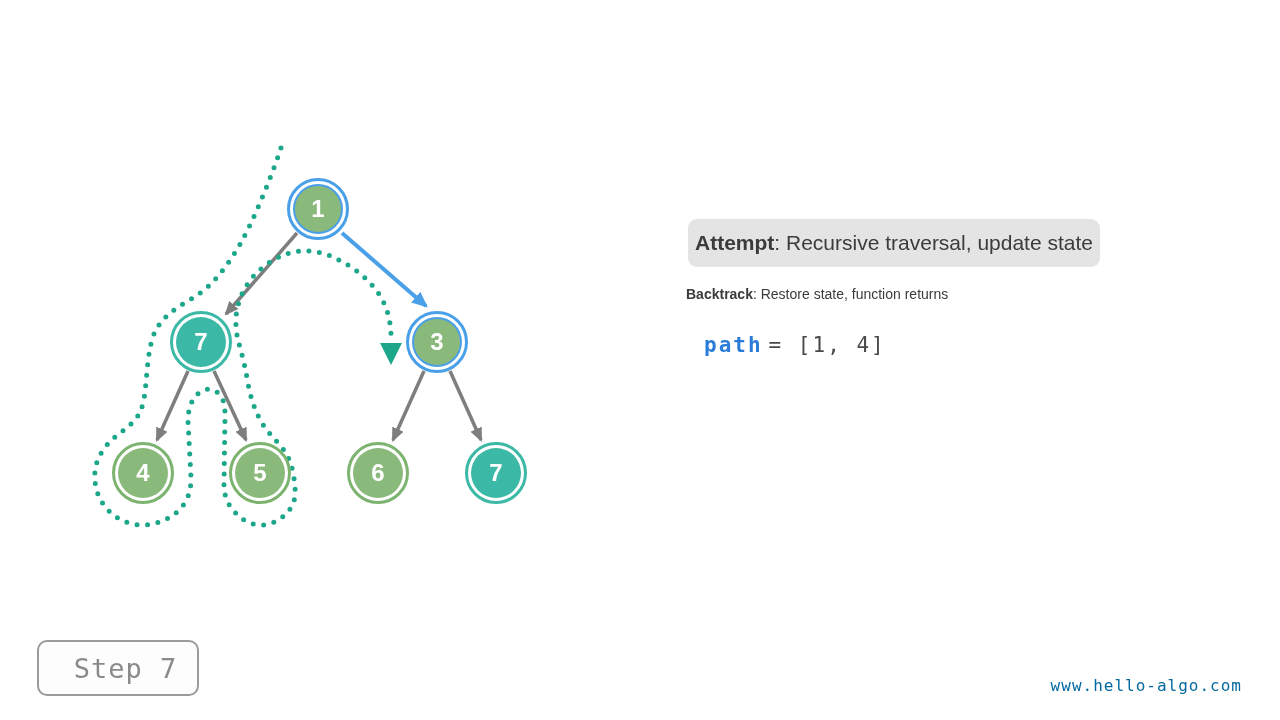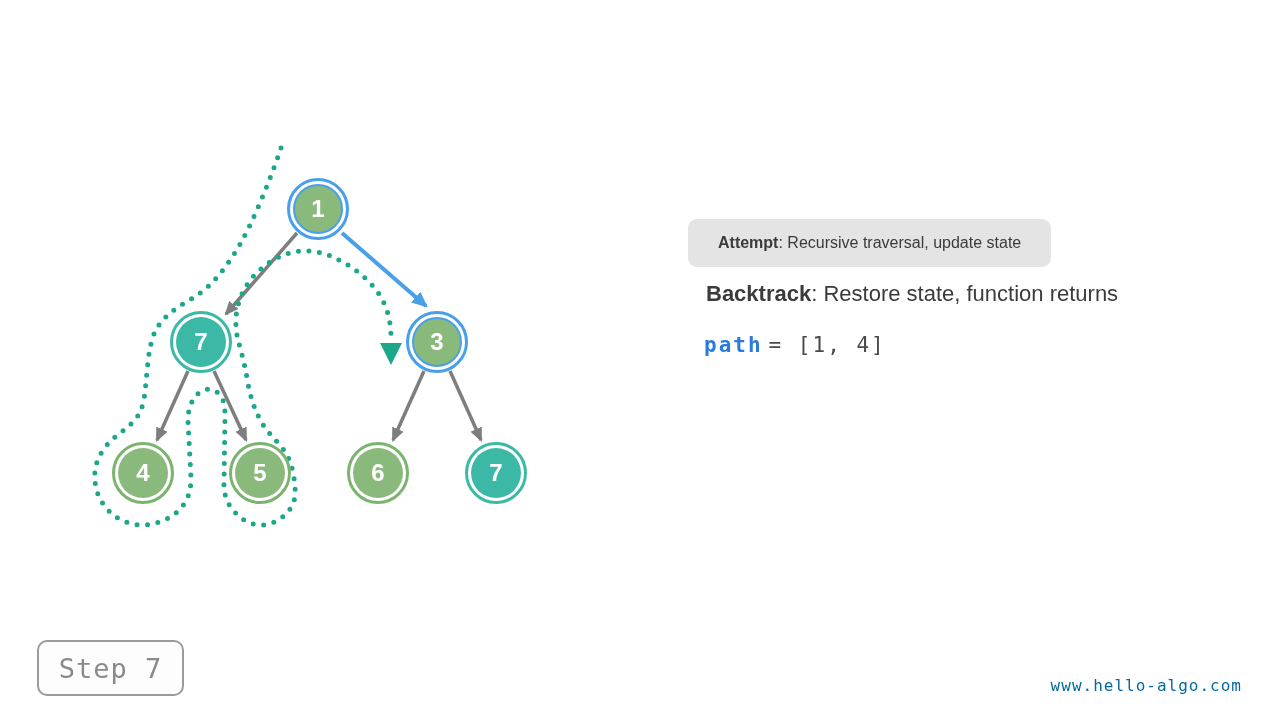--- a/index.html
+++ b/index.html
@@ -37,47 +37,47 @@
   .n3{left:406px;top:311px;}
   .n4{left:112px;top:442px;}
   .n5{left:229px;top:442px;}
   .n6{left:347px;top:442px;}
   .n7R{left:465px;top:442px;}
 
   
   .attempt-box{
     position:absolute;left:688px;top:219px;height:48px;
     background:#e4e4e4;border-radius:9px;
-    display:flex;align-items:center;padding:0 30px;
-    font-size:16px;color:#3b3b3b;white-space:nowrap;
+    display:flex;align-items:center;padding:0 7px;
+    font-size:21px;color:#3b3b3b;white-space:nowrap;
   }
   .text-line{
-    position:absolute;left:706px;height:30px;line-height:30px;
-    font-size:22px;color:#3b3b3b;white-space:nowrap;
+    position:absolute;left:686px;height:30px;line-height:30px;
+    font-size:14px;color:#3b3b3b;white-space:nowrap;
   }
   .line-backtrack{top:279px;}
   .code-line{
     position:absolute;left:704px;height:30px;line-height:30px;
     font-family:"DejaVu Sans Mono","Liberation Mono",monospace;
     font-size:21px;letter-spacing:2px;color:#4a4a4a;white-space:nowrap;
   }
   .line-path{top:330px;}
   .line-res{top:447px;}
   .kw{font-weight:bold;margin-right:6px;margin-top:40px;}
   .kw-path{color:#2b7cd9;}
   .kw-res{color:#2a9d8f;}
   b.lbl{font-weight:bold;color:#3b3b3b;}
 
   
   .step-box{
     position:absolute;left:37px;top:640px;width:143px;height:52px;
     background:#fdfdfd;border:2px solid #9b9b9b;border-radius:10px;
     display:flex;align-items:center;justify-content:center;
     font-family:"DejaVu Sans Mono","Liberation Mono",monospace;
-    font-size:27px;letter-spacing:1px;color:#8a8a8a;
+    font-size:27px;letter-spacing:1px;color:#8a8a8a;padding-left:15px;
   }
 
   
   .watermark{
     position:absolute;right:38px;top:676px;
     font-family:"DejaVu Sans Mono","Liberation Mono",monospace;
     font-size:16px;color:#0369a1;letter-spacing:1px;
   }
 </style>
 </head>

